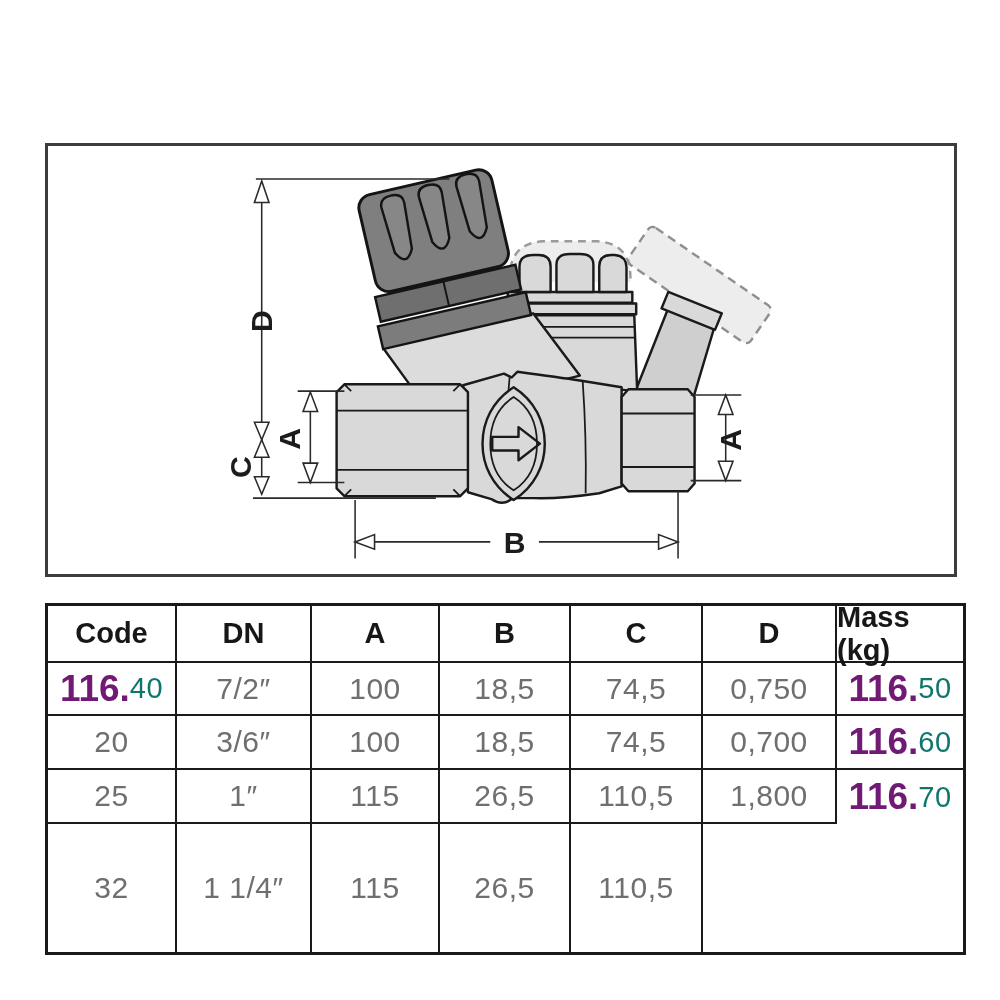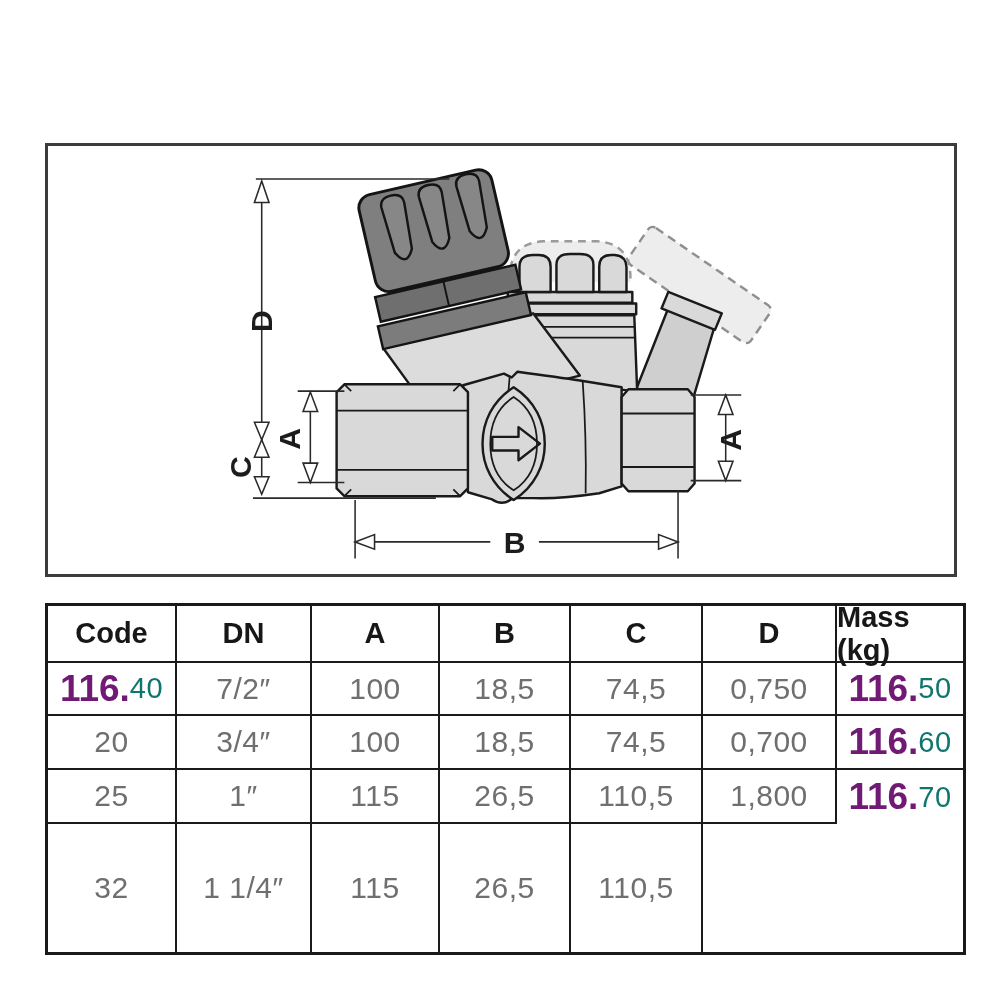--- a/index.html
+++ b/index.html
@@ -159,21 +159,21 @@
     <div class="cell">100</div>
     <div class="cell">18,5</div>
     <div class="cell">74,5</div>
     <div class="cell">0,750</div>
 
     <div class="cell">
       <span class="code-prefix">116.</span>
         <span class="code-suffix">50</span>
     </div>
     <div class="cell">20</div>
-    <div class="cell">3/4″</div>
+    <div class="cell">3/6″</div>
     <div class="cell">100</div>
     <div class="cell">18,5</div>
     <div class="cell">74,5</div>
     <div class="cell">0,700</div>
 
     <div class="cell">
       <span class="code-prefix">116.</span>
         <span class="code-suffix">60</span>
     </div>
     <div class="cell">25</div>

